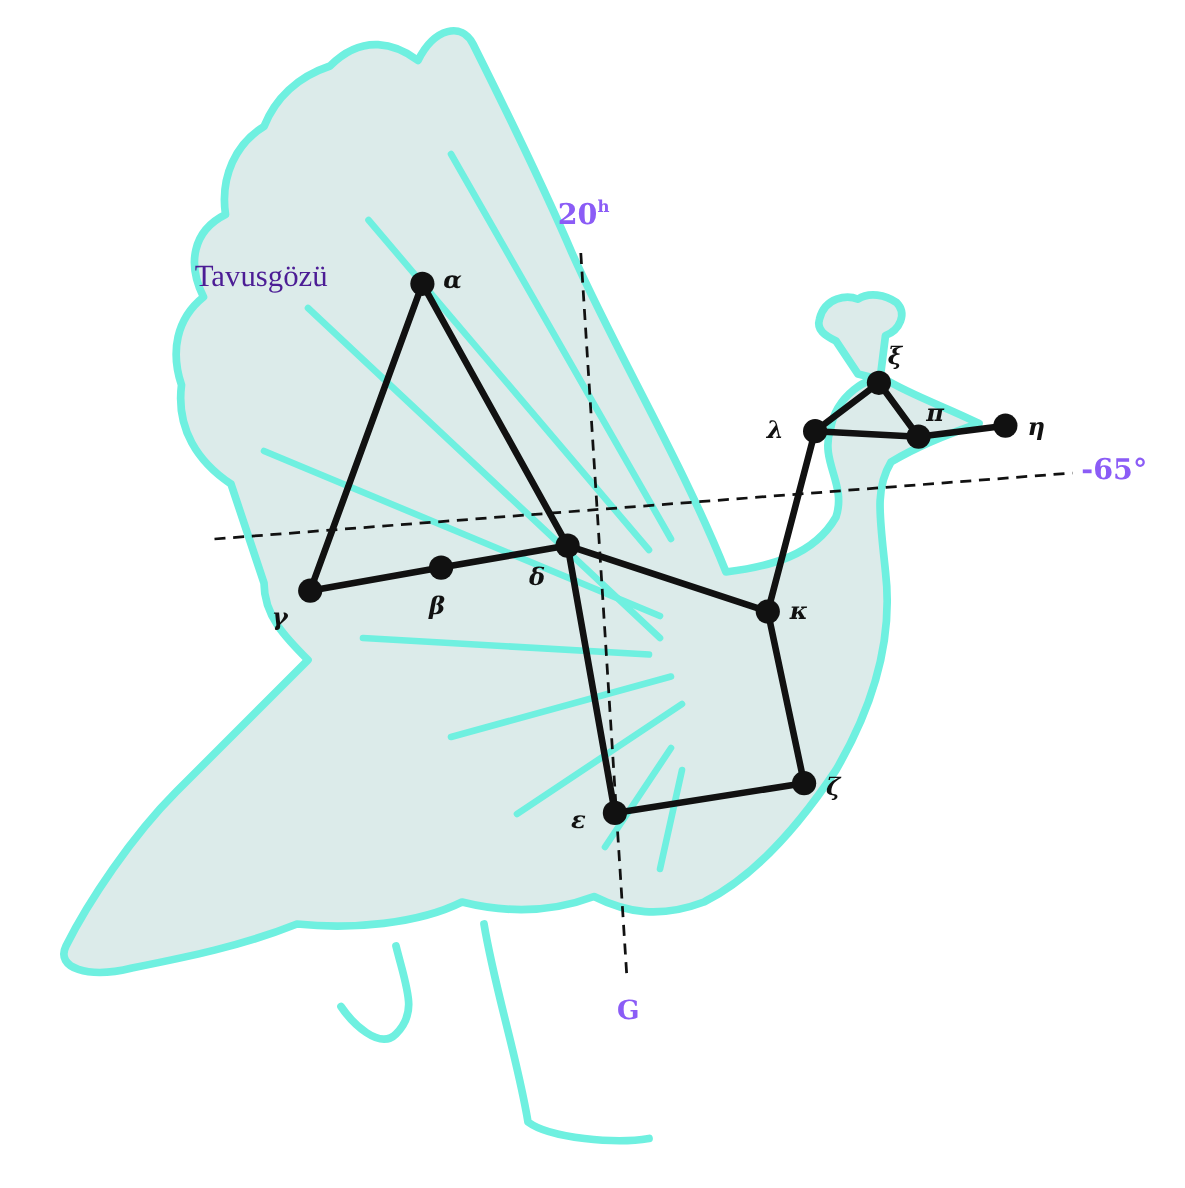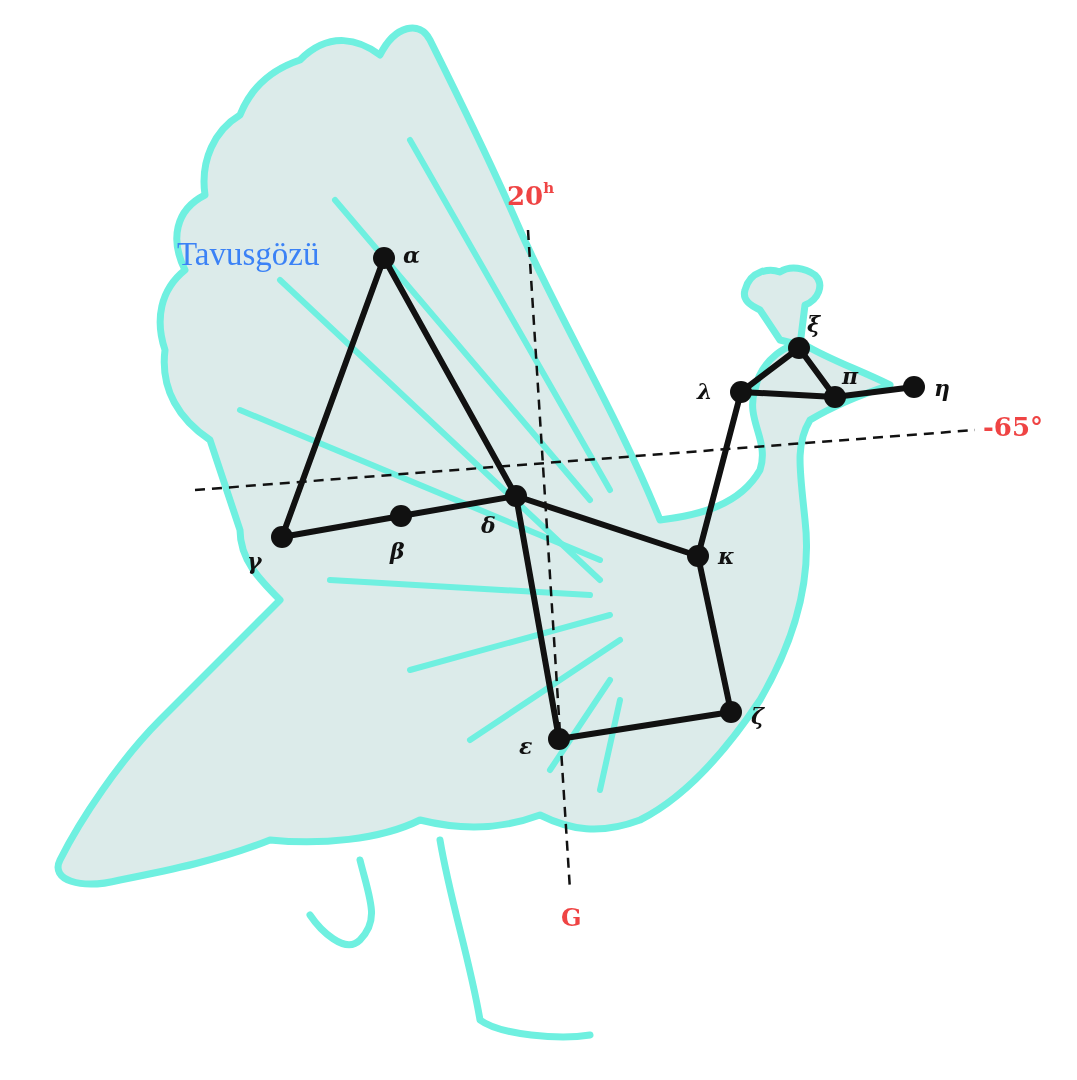--- a/index.html
+++ b/index.html
@@ -1,20 +1,20 @@
 <!DOCTYPE html>
 <html><head>
 <meta charset="utf-8">
 <style>
   html,body{margin:0;padding:0;background:#ffffff;}
   body{width:1077px;height:1080px;position:relative;overflow:hidden;font-family:"DejaVu Serif",serif;}
   svg{position:absolute;left:0;top:0;}
   .lbl{position:absolute;font-family:"DejaVu Serif",serif;font-weight:bold;font-style:italic;font-size:22px;color:#111;line-height:1;}
-  .title{position:absolute;font-family:"Liberation Serif",serif;font-size:33px;color:#3b82f6;line-height:1;}
-  .axis{position:absolute;font-family:"DejaVu Serif",serif;font-weight:bold;font-size:26px;color:#ef4444;line-height:1;}
+  .title{position:absolute;font-family:"Liberation Serif",serif;font-size:28px;color:#4c1d95;line-height:1;}
+  .axis{position:absolute;font-family:"DejaVu Serif",serif;font-weight:bold;font-size:26px;color:#8b5cf6;line-height:1;}
   .axis sup{font-size:15px;vertical-align:top;position:relative;top:-2px;}
 </style>
 </head>
 <body>
 
 <svg width="1077" height="1080" viewBox="0 0 1077 1080">
 
   <g fill="#dcebea" stroke="#6ff0e0" stroke-width="7" stroke-linejoin="round" stroke-linecap="round">
 
     <path d="M300,60 C330,30 360,40 380,55 C395,25 420,20 430,40 C450,80 490,160 520,230 C560,320 620,420 660,520

